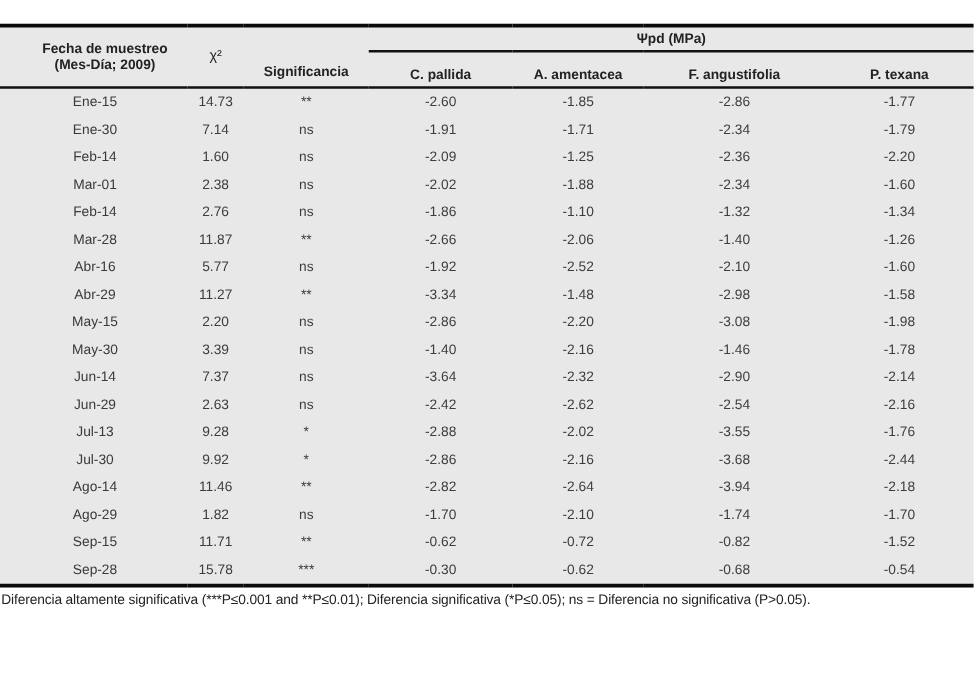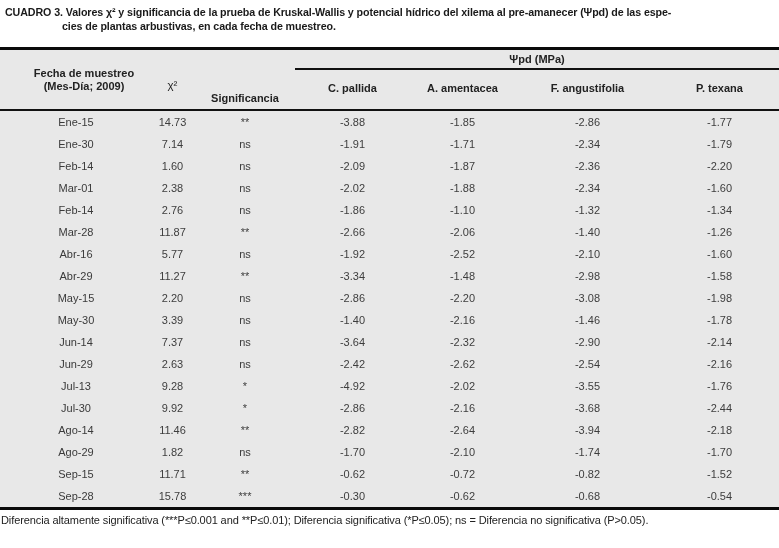--- a/index.html
+++ b/index.html
@@ -54,21 +54,21 @@
     padding-bottom:5px;
   }
   th.group-th{
     height:18px;
     border-bottom:2px solid #111;
     vertical-align:middle;
   }
   thead tr.species-row th{
     height:24px;
     vertical-align:bottom;
-    padding-bottom:15px;
+    padding-bottom:3px;
     border-bottom:2px solid #111;
   }
   thead th.fecha-th, thead th.chi-th, thead th.sig-th{border-bottom:2px solid #111;}
   tbody td{
     height:22px;
     padding:0;
     font-size:11px;
     color:#3d3d3d;
     text-align:center;
     vertical-align:middle;
@@ -80,21 +80,20 @@
     line-height:13px;
     letter-spacing:-0.1px;
     color:#222;
     white-space:nowrap;
   }
 </style>
 </head>
 <body>
 
 <div class="captions">
-  <p class="caption"><span>CUADRO 3.</span>&nbsp;<span class="cap-line">Valores χ² y significancia de la prueba de Kruskal-Wallis y potencial hídrico del xilema al pre-amanecer (Ψpd) de las espe-</span><br><span class="cap-line">cies de plantas arbustivas, en cada fecha de muestreo.</span></p>
 </div>
 
 <table class="data-table" style="background: rgb(232, 232, 232);">
   <colgroup>
     <col style="width:150px">
     <col style="width:45px">
     <col style="width:100px">
     <col style="width:115px">
     <col style="width:105px">
     <col style="width:145px">
@@ -112,40 +111,40 @@
       <th>A. amentacea</th>
       <th>F. angustifolia</th>
       <th>P. texana</th>
     </tr>
   </thead>
   <tbody>
       <tr>
         <td class="date">Ene-15</td>
         <td>14.73</td>
         <td>**</td>
-        <td>-3.88</td>
+        <td>-2.60</td>
         <td>-1.85</td>
         <td>-2.86</td>
         <td>-1.77</td>
       </tr>
       <tr>
         <td class="date">Ene-30</td>
         <td>7.14</td>
         <td>ns</td>
         <td>-1.91</td>
         <td>-1.71</td>
         <td>-2.34</td>
         <td>-1.79</td>
       </tr>
       <tr>
         <td class="date">Feb-14</td>
         <td>1.60</td>
         <td>ns</td>
         <td>-2.09</td>
-        <td>-1.87</td>
+        <td>-1.25</td>
         <td>-2.36</td>
         <td>-2.20</td>
       </tr>
       <tr>
         <td class="date">Mar-01</td>
         <td>2.38</td>
         <td>ns</td>
         <td>-2.02</td>
         <td>-1.88</td>
         <td>-2.34</td>
@@ -220,21 +219,21 @@
         <td>ns</td>
         <td>-2.42</td>
         <td>-2.62</td>
         <td>-2.54</td>
         <td>-2.16</td>
       </tr>
       <tr>
         <td class="date">Jul-13</td>
         <td>9.28</td>
         <td>*</td>
-        <td>-4.92</td>
+        <td>-2.88</td>
         <td>-2.02</td>
         <td>-3.55</td>
         <td>-1.76</td>
       </tr>
       <tr>
         <td class="date">Jul-30</td>
         <td>9.92</td>
         <td>*</td>
         <td>-2.86</td>
         <td>-2.16</td>

